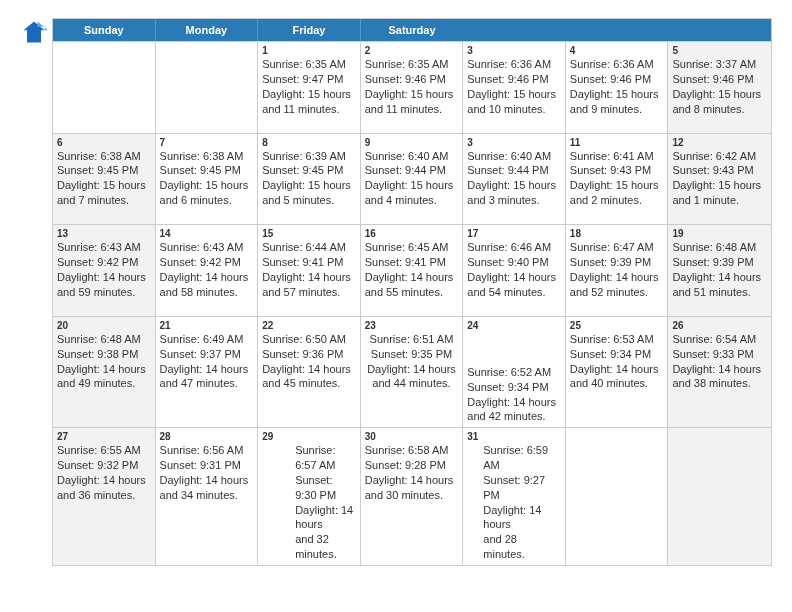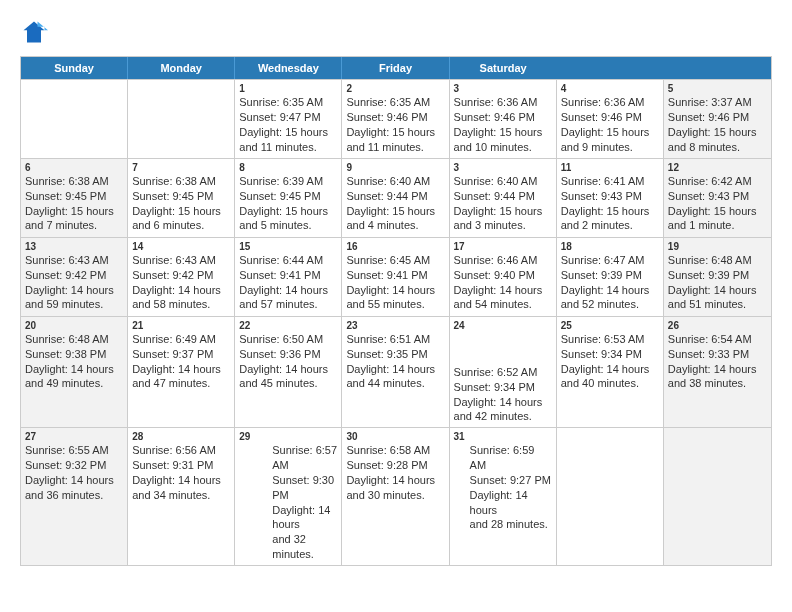--- a/index.html
+++ b/index.html
@@ -8,21 +8,21 @@
       height: 612px;
       font-family: Arial, sans-serif;
       background: #fff;
       overflow: hidden;
     }
     .page {
       width: 792px;
       height: 576px;
       padding: 18px 20px 10px 20px;
       display: flex;
-      flex-direction: column;
+      flex-direction: row;
     }
     .header {
       display: flex;
       justify-content: space-between;
       align-items: flex-start;
       margin-bottom: 10px;
     }
     .logo {
       display: flex;
       align-items: center;
@@ -131,21 +131,20 @@
     <div class="title-block">
       <div class="main-title"></div>
       <div class="subtitle"></div>
     </div>
   </div>
 
   <div class="calendar">
     <div class="cal-header">
     <div class="cal-header-cell">Sunday</div>
         <div class="cal-header-cell">Monday</div>
-        <div class="cal-header-cell">Wednesday</div>
         <div class="cal-header-cell">Friday</div>
         <div class="cal-header-cell">Saturday</div>
       </div>
     <div class="cal-body">
     <div class="cal-row">
           <div class="cal-cell"></div>
           <div class="cal-cell"></div>
           <div class="cal-cell">
             <div class="day-num">1</div>
             <div class="day-info" style="white-space: pre-line;">Sunrise: 6:35 AM
@@ -301,21 +300,21 @@
           </div>
           <div class="cal-cell">
             <div class="day-num">22</div>
             <div class="day-info" style="white-space: pre-line;">Sunrise: 6:50 AM
 Sunset: 9:36 PM
 Daylight: 14 hours
 and 45 minutes.</div>
           </div>
           <div class="cal-cell">
             <div class="day-num">23</div>
-            <div class="day-info" style="white-space: pre-line;">Sunrise: 6:51 AM
+            <div class="day-info" style="white-space: pre-line; text-align: center;">Sunrise: 6:51 AM
 Sunset: 9:35 PM
 Daylight: 14 hours
 and 44 minutes.</div>
           </div>
           <div class="cal-cell">
             <div class="day-num">24</div>
             <div class="day-info" style="white-space: pre-line; margin-top: 34px;">Sunrise: 6:52 AM
 Sunset: 9:34 PM
 Daylight: 14 hours
 and 42 minutes.</div>

